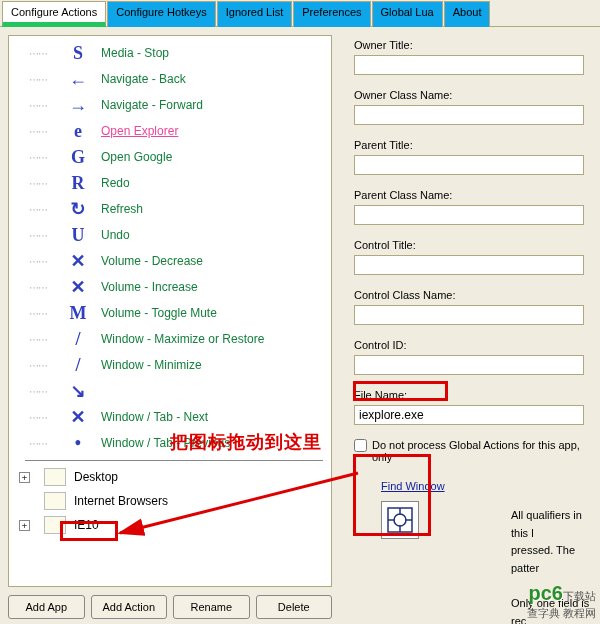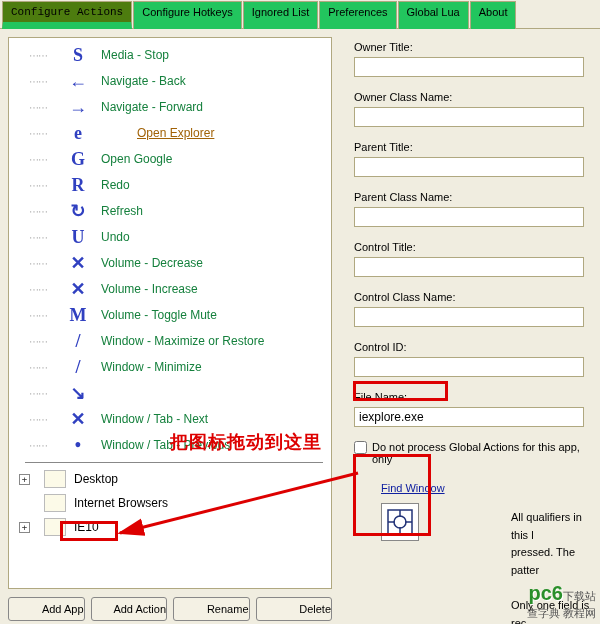--- a/index.html
+++ b/index.html
@@ -15,31 +15,30 @@
   .tabs {
     display: flex;
     border-bottom: 1px solid #b0a880;
     background: #f0ede0;
     padding-left: 2px;
   }
   .tab {
     padding: 4px 8px;
     border: 1px solid #b0a880;
     border-bottom: none;
-    background: #22c55e;
+    background: #0ea5e9;
     margin-right: 1px;
     font-size: 11px;
     cursor: pointer;
     position: relative;
     top: 1px;
   }
   .tab.active {
-    background: #4d7c0f;
-    border-bottom: 7px solid #22c55e;
-    font-family: Liberation Mono, monospace;
+    background: #ffffff;
+    border-bottom: 5px solid #22c55e;
   }
   .content {
     display: flex;
     flex: 1;
     height: calc(100% - 26px);
   }
   .left-panel {
     width: 340px;
     padding: 8px 8px 6px 8px;
     display: flex;
@@ -74,38 +73,38 @@
     margin-right: 10px;
     display: inline-flex;
     align-items: center;
     justify-content: center;
     font-family: cursive;
     font-size: 18px;
     font-weight: bold;
     color: #3040c0;
   }
   .tree-label { color: #15803d; font-size: 12px; }
-  .tree-label.link { color: #a16207; text-decoration: underline; margin-left: 36px; }
+  .tree-label.link { color: #ec4899; text-decoration: underline; }
   .tree-sep { height:1px; background:#888; margin:4px 8px 4px 8px; }
   .group-row {
     display:flex; align-items:center; height:24px; padding-left:2px;
   }
   .expander {
     width:11px; height:11px; border:1px solid #888;
     display:inline-flex; align-items:center; justify-content:center;
     font-size:9px; line-height:1; margin-right:4px;
     font-family:monospace; background:#fff; color:#333;
   }
   .folder-box {
     width:22px; height:18px; border:1px solid #bbb; background:#fcfae8; margin:0 8px 0 10px;
   }
   .buttons-row { display:flex; gap:6px; margin-top:8px; }
   .btn {
     flex:1; height:24px; border:1px solid #888; background:#f4f1e4;
-    border-radius:3px; font-size:11px; cursor:pointer;text-align:right;
+    border-radius:3px; font-size:11px; cursor:pointer;
   }
   .right-panel {
     flex:1; padding: 12px 4px 8px 14px; overflow:hidden;
   }
   .field-group { margin-bottom:14px; }
   .field-label { font-size:11px; color:#000; margin-bottom:4px; display:block; }
   .field-input {
     width:230px; height:20px; border:1px solid #b0a880;
     background:#fff; padding:2px 4px; font-size:12px;
   }

